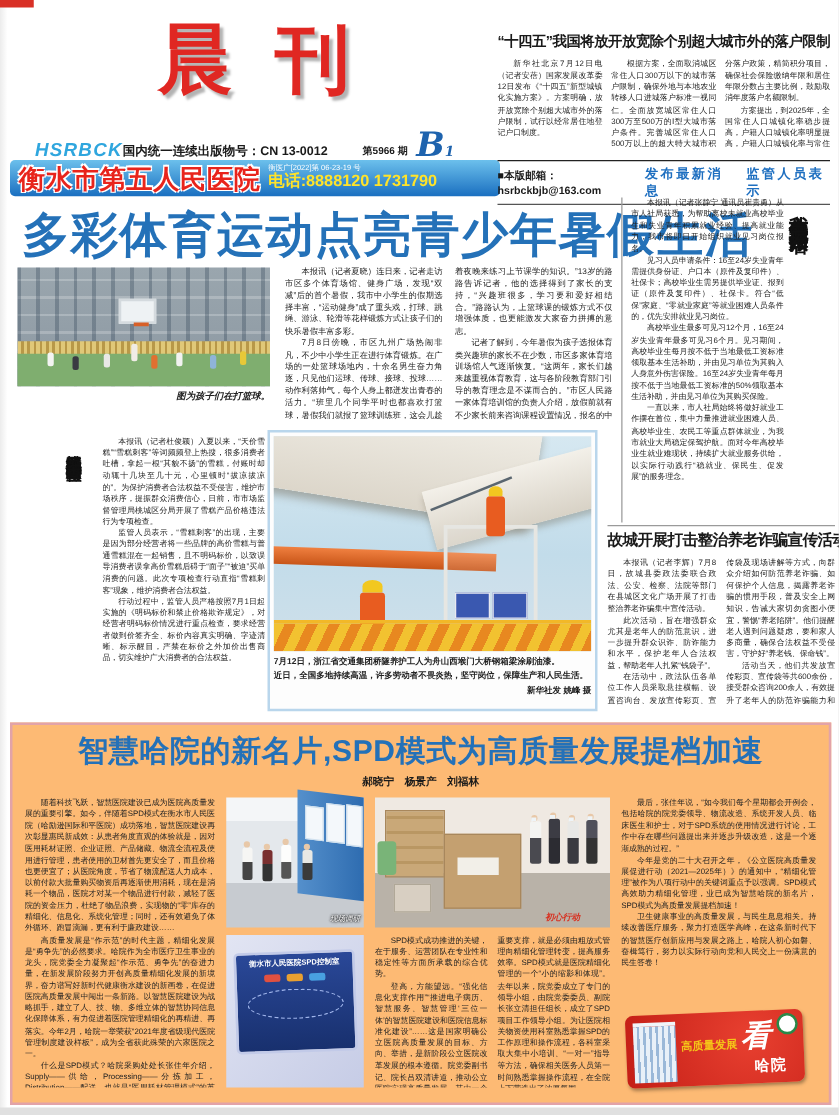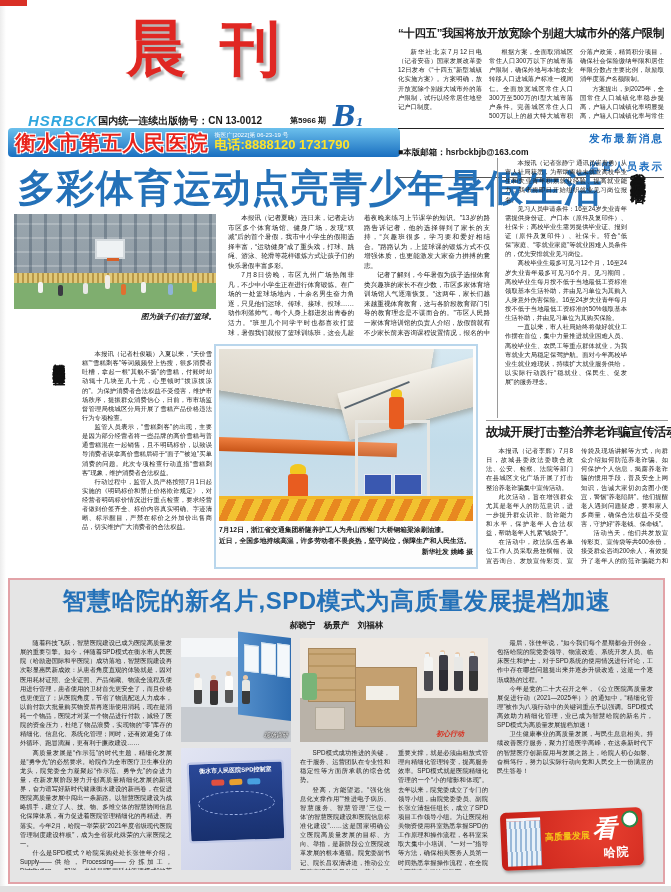--- a/index.html
+++ b/index.html
@@ -31,21 +31,21 @@
   .banner-license{color:#fff;font-size:6px;white-space:nowrap;}
   .banner-phone{color:#ffe32a;font-weight:bold;font-size:13px;white-space:nowrap;}
   
   .housing{left:398px;top:26px;width:266px;}
   .housing-headline{font-size:11.5px;font-weight:900;text-align:center;letter-spacing:-0.4px;white-space:nowrap;}
   .housing-body{margin-top:6px;height:78px;column-count:3;column-gap:7px;overflow:hidden;}
   .tiny p{margin:0;font-size:6.3px;line-height:1.45;text-align:justify;text-indent:2em;color:#222;}
   .pf-bar{margin-top:3px;border-top:1.5px solid #222;border-bottom:1px solid #555;
     padding:3px 0;display:flex;justify-content:space-between;align-items:center;}
   .mailbox{font-weight:bold;font-size:8.5px;}
-  .slogans{color:#1e6fc0;font-weight:900;font-size:10.5px;letter-spacing:2px;display:flex;gap:14px;flex-direction:column;}
+  .slogans{color:#1e6fc0;font-weight:900;font-size:10.5px;letter-spacing:2px;display:flex;gap:14px;}
   
   .sports-headline{left:8px;top:163px;width:604px;text-align:center;color:#2471b8;
     font-size:38px;font-weight:900;letter-spacing:1px;white-space:nowrap;}
   .photo{position:absolute;overflow:hidden;}
   .ph-basket{left:14px;top:214px;width:202px;height:95px;
     background:
       linear-gradient(transparent 72%, #7fae6f 72%),
       repeating-linear-gradient(90deg, rgba(40,60,80,.30) 0 3px, transparent 3px 15px),
       repeating-linear-gradient(0deg, rgba(255,255,255,.22) 0 2px, transparent 2px 14px),
       linear-gradient(180deg,#9aa6ae,#8c98a2);}
@@ -83,21 +83,21 @@
   .helmet{position:absolute;background:#f2c820;border-radius:50% 50% 10% 10%;}
   .spray-pole{position:absolute;width:70px;height:2px;background:#5a6670;transform:rotate(-22deg);}
   .bridge-cap{margin-top:4px;font-size:6.8px;font-weight:bold;line-height:1.55;color:#222;}
   .bridge-credit{text-align:right;font-size:6.8px;font-weight:900;margin-top:1px;}
   
   .fraud{left:486px;top:424px;width:182px;}
   .fraud-headline{font-size:12.5px;font-weight:900;text-align:center;letter-spacing:-0.5px;white-space:nowrap;}
   .fraud-body{margin-top:5px;height:126px;column-count:2;column-gap:8px;overflow:hidden;}
   
   .spd-box{left:8px;top:578px;width:657px;height:306px;border:2px solid #e2a3a8;box-sizing:border-box;
-    padding:5px 10px;background:#e5e5e5;}
+    padding:5px 10px;background:#fdba74;}
   .spd-headline{text-align:center;color:#2471b8;font-size:24px;font-weight:900;letter-spacing:0.5px;white-space:nowrap;}
   .spd-byline{text-align:center;font-size:8.5px;font-weight:bold;margin-top:3px;}
   .spd-cols{display:flex;gap:9px;margin-top:6px;height:232px;}
   .spd-c1{width:152px;overflow:hidden;}
   .spd-c2{width:110px;display:flex;flex-direction:column;gap:6px;}
   .spd-c3{width:188px;display:flex;flex-direction:column;gap:6px;}
   .spd-c4{flex:1;display:flex;flex-direction:column;}
   .spd-c4-text{flex:1;overflow:hidden;}
   .ph-corridor{position:relative;width:110px;height:104px;background:linear-gradient(180deg,#f4f6f8 0 18%,#e4e8ec 18% 66%,#c7cbd0 66%);}
   .wall-blue{position:absolute;right:0;top:0;width:48%;height:80%;transform:skewY(7deg);transform-origin:right top;

